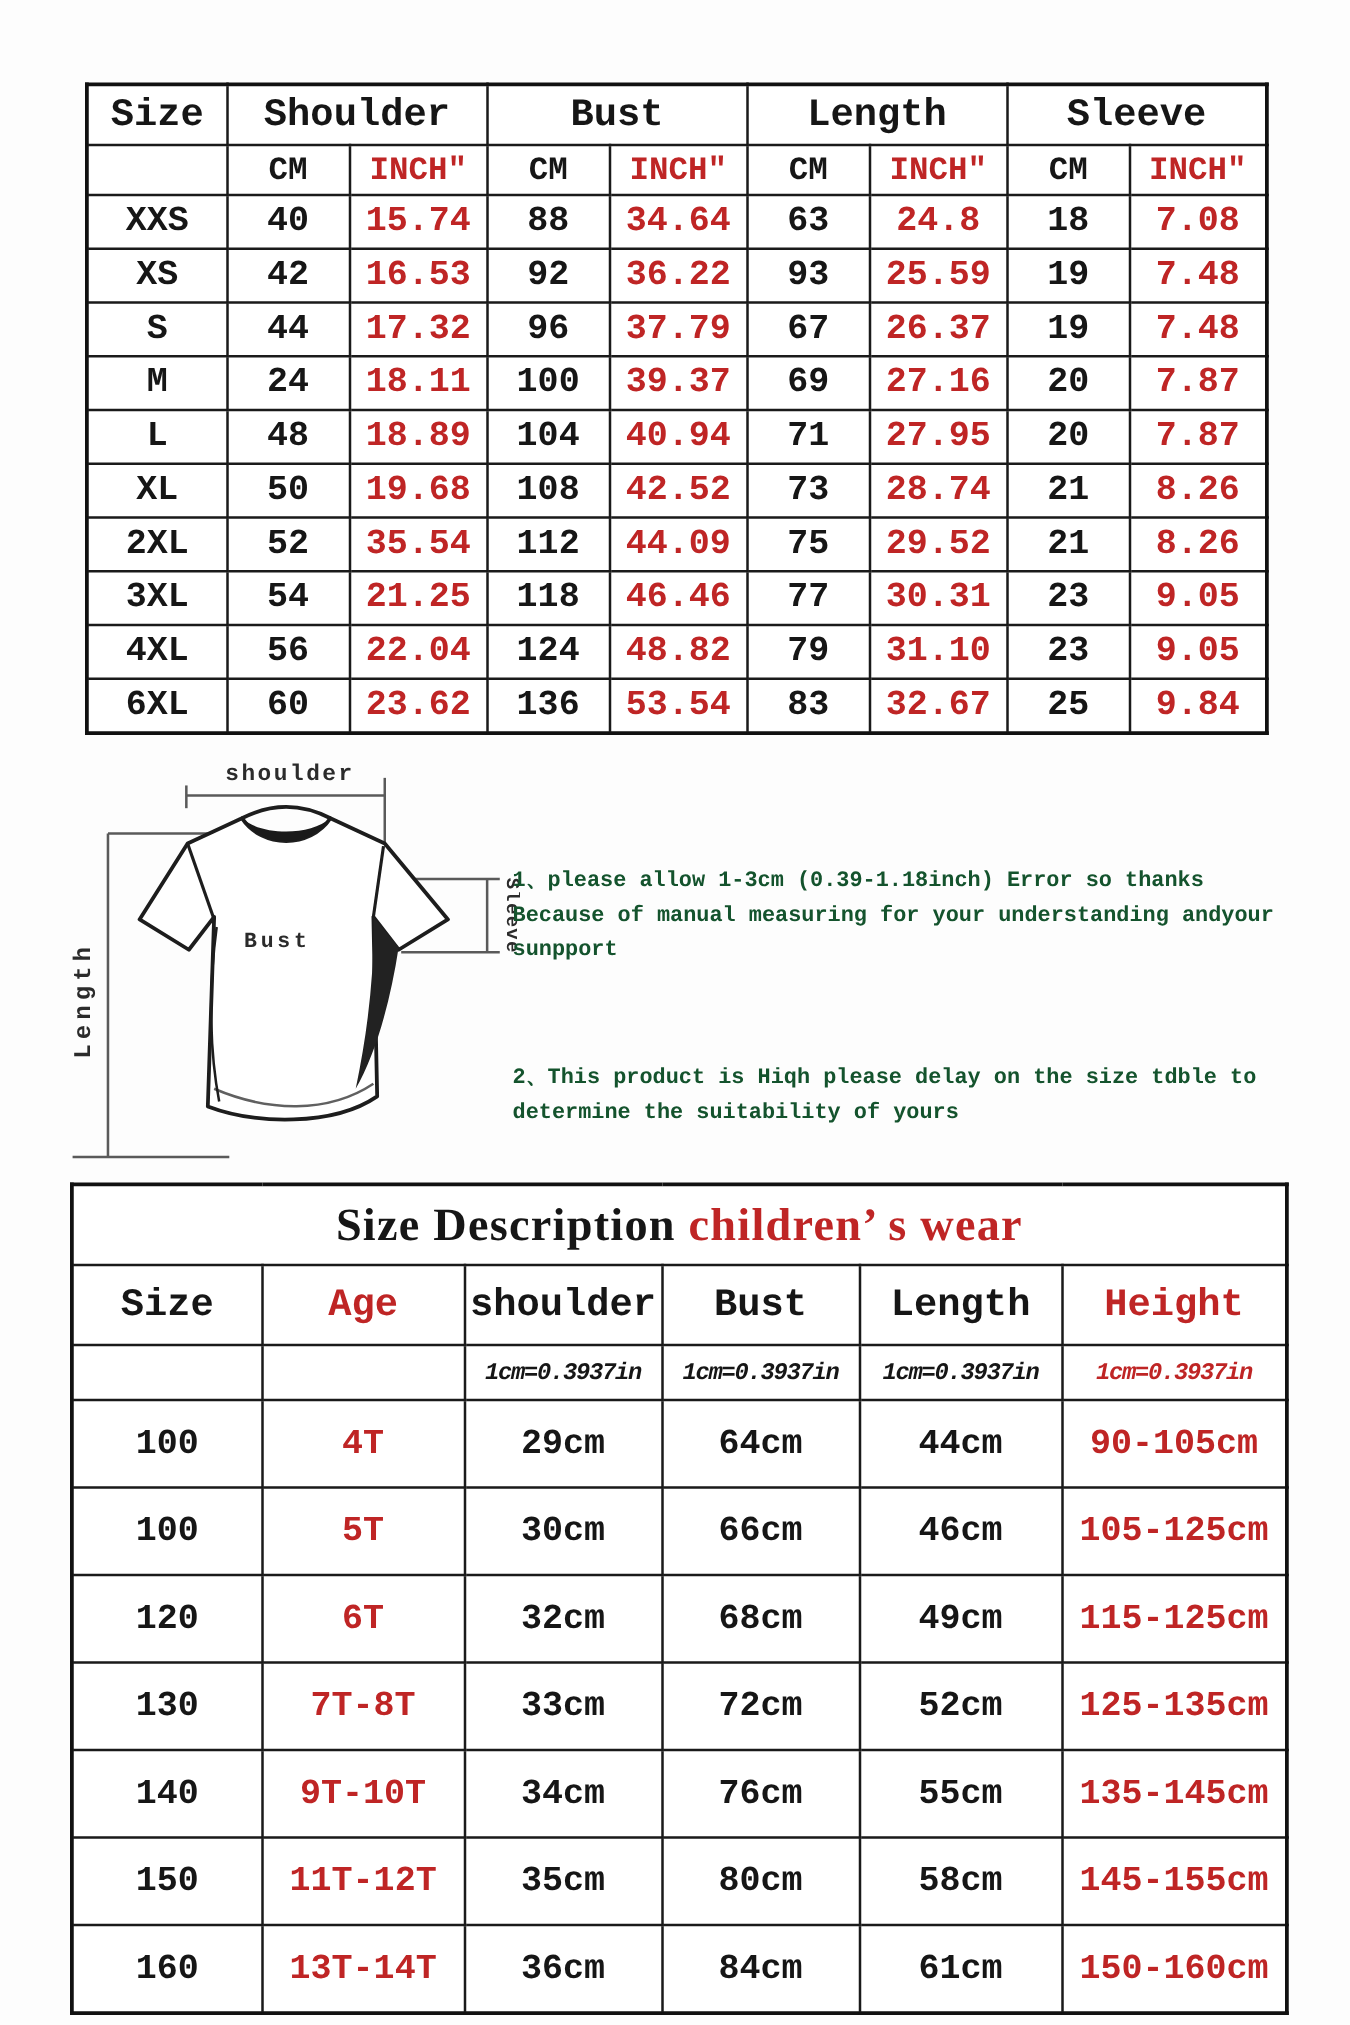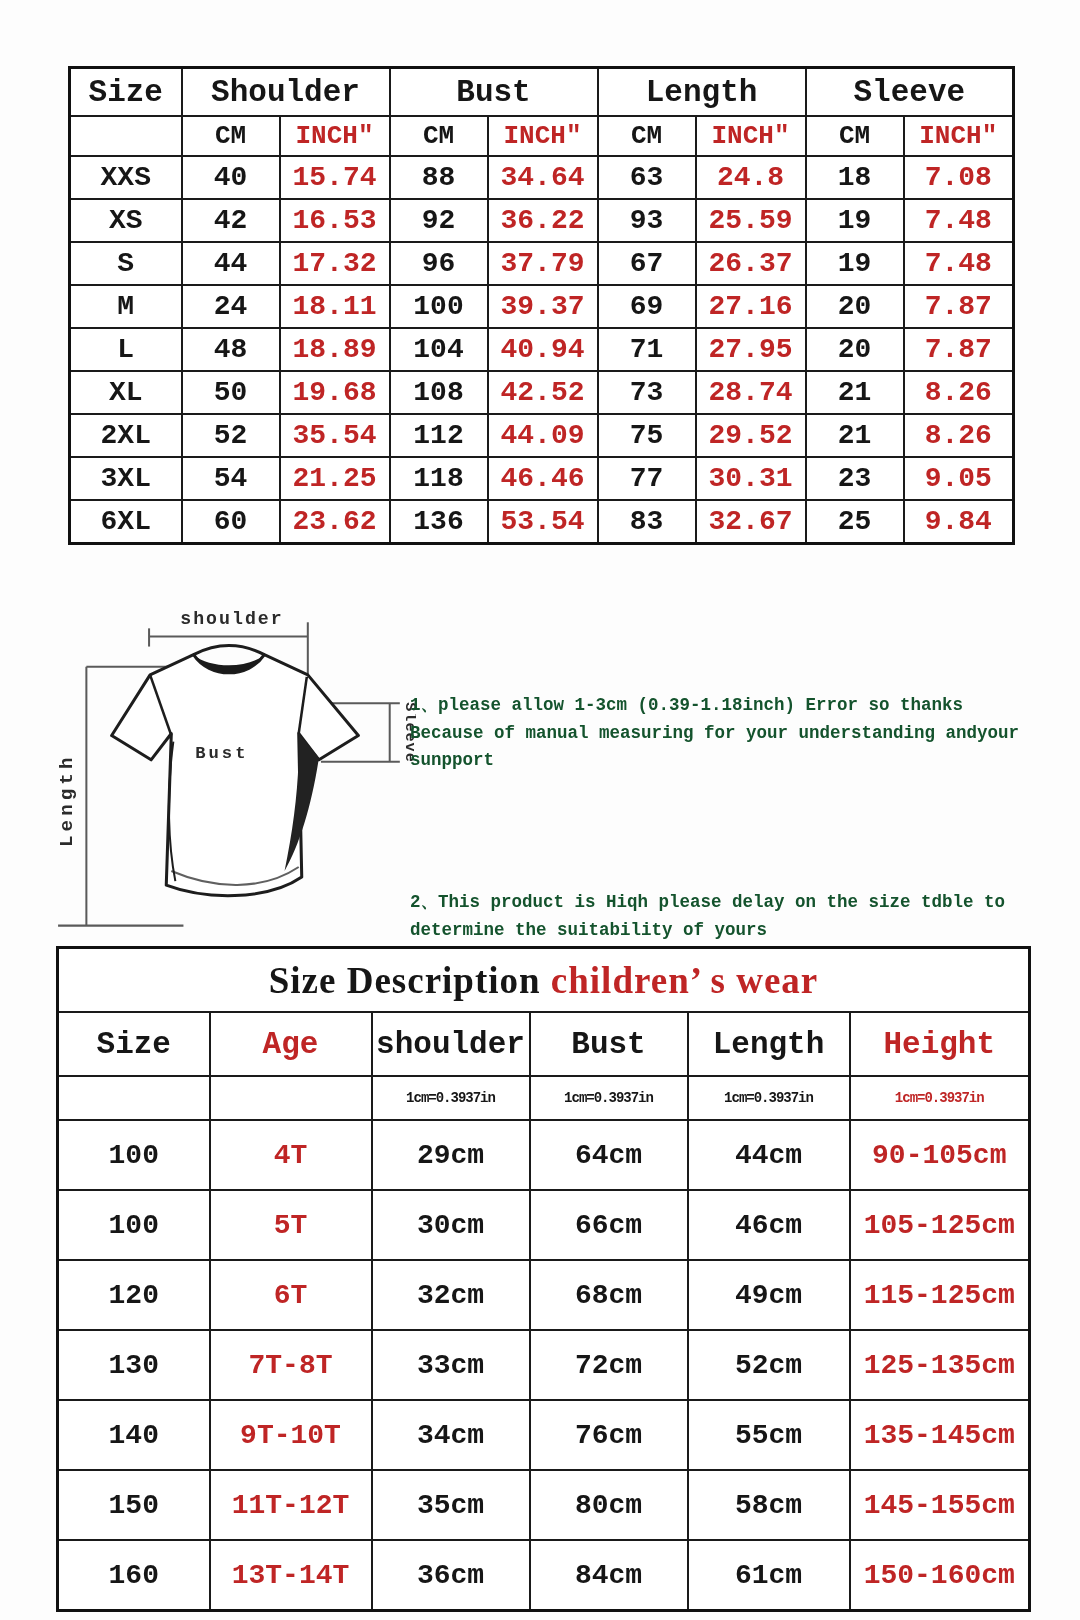--- a/index.html
+++ b/index.html
@@ -21,28 +21,28 @@
   
   .figure{position:absolute;left:52px;top:606px;width:364px;height:344px;}
   .figure svg{width:100%;height:100%;}
   .figure text{font-family:"Liberation Mono","DejaVu Sans Mono",monospace;
                fill:#2b2b2b;font-weight:bold;}
 
   
   .notes{position:absolute;left:410px;top:692px;width:620px;}
   .note{white-space:pre-line;font-size:17.5px;line-height:1.58;font-weight:bold;
         color:#14532d;margin:0;}
-  .note+.note{margin-top:114px;}
+  .note+.note{margin-top:74px;}
 
   
   .kids{position:absolute;left:56px;top:946px;width:972px;border:3px solid #111;}
   .kids .title th{height:62px;font-family:"Liberation Serif","DejaVu Serif",serif;
                   font-size:37px;letter-spacing:1px;}
   .kids .hdr th{font-size:31px;height:62px;}
-  .kids .conv td{font-size:14px;height:42px;letter-spacing:-1px;}
+  .kids .conv td{font-size:19px;height:42px;letter-spacing:-1px;font-style:italic;}
   .kids tbody.data td{font-size:28px;height:68px;}
 </style>
 </head>
 <body>
 
 <div class="page">
 
   <table class="adult">
     <colgroup>
       <col style="width:112px">
@@ -158,20 +158,31 @@
           <td>54</td>
           <td class="red">21.25</td>
           <td>118</td>
           <td class="red">46.46</td>
           <td>77</td>
           <td class="red">30.31</td>
           <td>23</td>
           <td class="red">9.05</td>
         </tr>
         <tr>
+          <td>4XL</td>
+          <td>56</td>
+          <td class="red">22.04</td>
+          <td>124</td>
+          <td class="red">48.82</td>
+          <td>79</td>
+          <td class="red">31.10</td>
+          <td>23</td>
+          <td class="red">9.05</td>
+        </tr>
+        <tr>
           <td>6XL</td>
           <td>60</td>
           <td class="red">23.62</td>
           <td>136</td>
           <td class="red">53.54</td>
           <td>83</td>
           <td class="red">32.67</td>
           <td>25</td>
           <td class="red">9.84</td>
         </tr>

